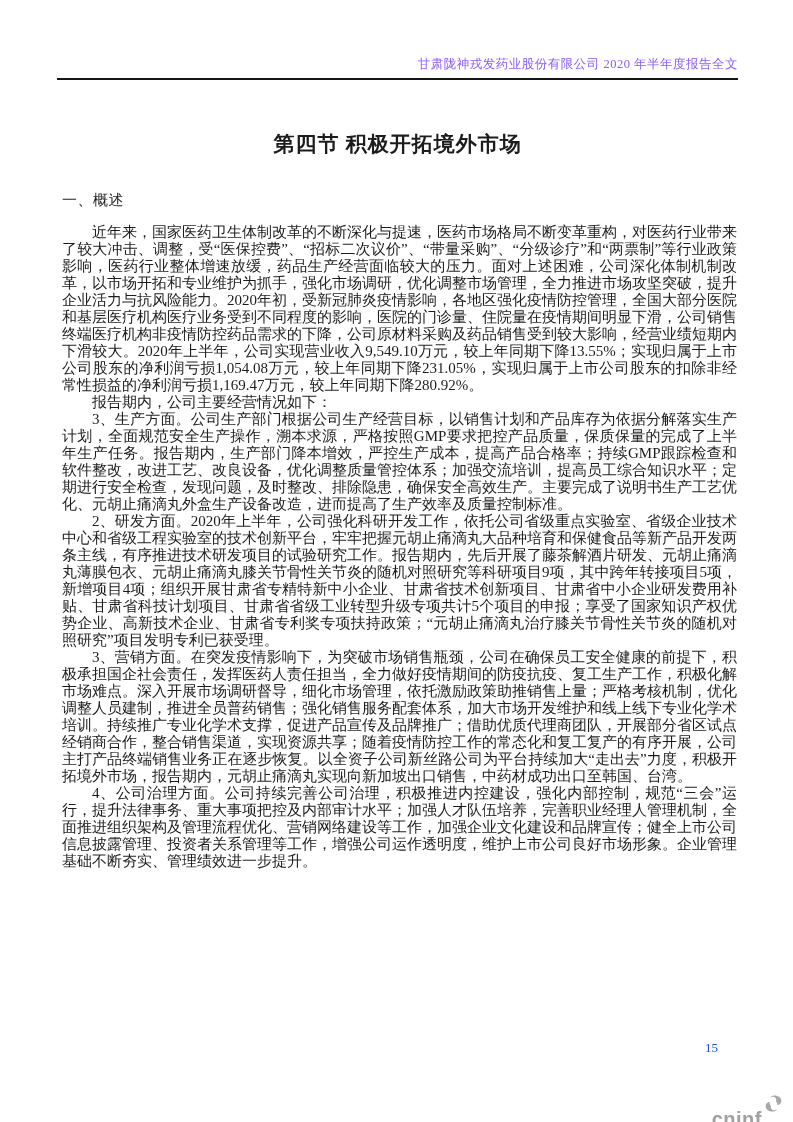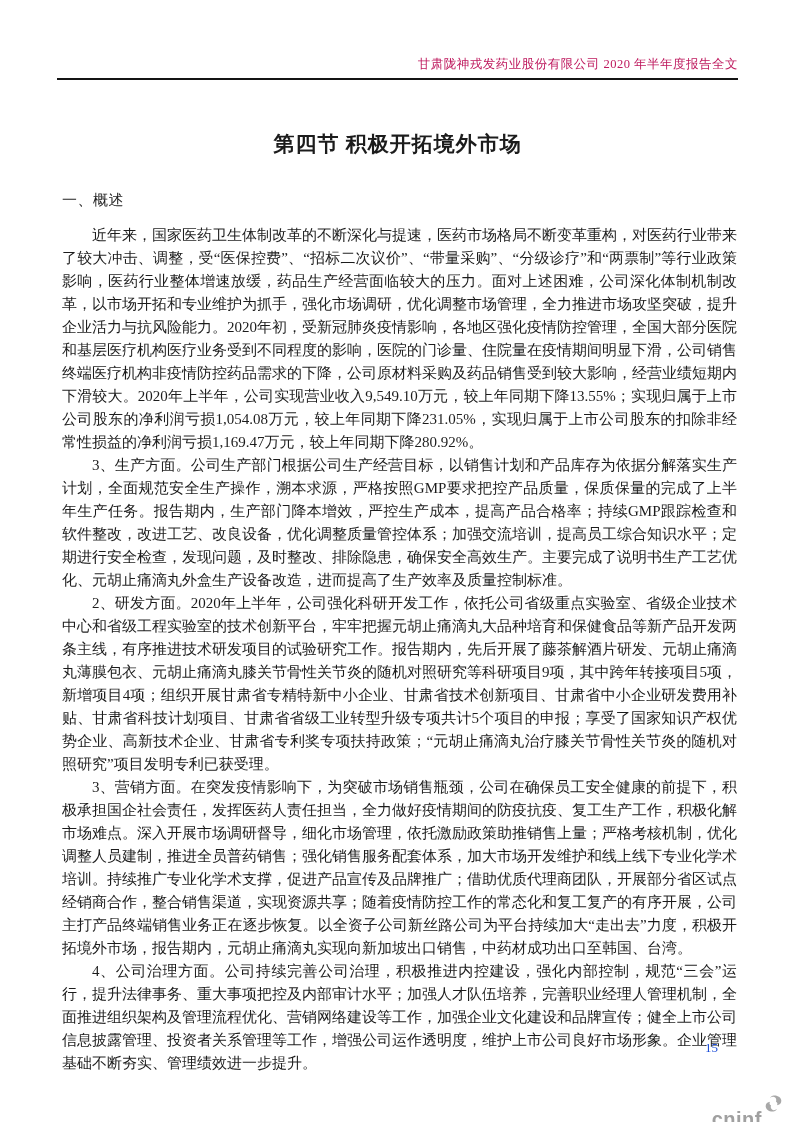--- a/index.html
+++ b/index.html
@@ -17,21 +17,21 @@
   .page-header {
     position: absolute;
     top: 56px;
     left: 57px;
     right: 55px;
     text-align: right;
     font-size: 12.5px;
     letter-spacing: 0.5px;
     padding-bottom: 5px;
     border-bottom: 2px solid #141414;
-    color: #be185d;
+    color: #8b5cf6;
   }
   .doc-title {
     position: absolute;
     top: 130px;
     left: 57px;
     right: 55px;
     text-align: center;
     font-size: 21px;
     font-weight: bold;
     letter-spacing: 1px;
@@ -43,21 +43,21 @@
     font-size: 15px;
     font-weight: normal;
     letter-spacing: 0.5px;
   }
   .body-text {
     position: absolute;
     top: 224px;
     left: 62px;
     right: 56px;
     font-size: 15px;
-    line-height: 23px;
+    line-height: 17px;
     text-align: justify;
     text-justify: inter-ideograph;
   }
   .body-text p {
     text-indent: 2em;
     margin: 0;
   }
   .page-number {
     position: absolute;
     top: 1040px;
@@ -114,20 +114,21 @@
 <div class="sheet">
 
   <div class="page-header">甘肃陇神戎发药业股份有限公司 2020 年半年度报告全文</div>
 
   <h1 class="doc-title">第四节 积极开拓境外市场</h1>
 
   <h2 class="section-heading">一、概述</h2>
 
   <div class="body-text">
     <p>近年来，国家医药卫生体制改革的不断深化与提速，医药市场格局不断变革重构，对医药行业带来了较大冲击、调整，受“医保控费”、“招标二次议价”、“带量采购”、“分级诊疗”和“两票制”等行业政策影响，医药行业整体增速放缓，药品生产经营面临较大的压力。面对上述困难，公司深化体制机制改革，以市场开拓和专业维护为抓手，强化市场调研，优化调整市场管理，全力推进市场攻坚突破，提升企业活力与抗风险能力。2020年初，受新冠肺炎疫情影响，各地区强化疫情防控管理，全国大部分医院和基层医疗机构医疗业务受到不同程度的影响，医院的门诊量、住院量在疫情期间明显下滑，公司销售终端医疗机构非疫情防控药品需求的下降，公司原材料采购及药品销售受到较大影响，经营业绩短期内下滑较大。2020年上半年，公司实现营业收入9,549.10万元，较上年同期下降13.55%；实现归属于上市公司股东的净利润亏损1,054.08万元，较上年同期下降231.05%，实现归属于上市公司股东的扣除非经常性损益的净利润亏损1,169.47万元，较上年同期下降280.92%。</p>
+    <p>报告期内，公司主要经营情况如下：</p>
     <p>3、生产方面。公司生产部门根据公司生产经营目标，以销售计划和产品库存为依据分解落实生产计划，全面规范安全生产操作，溯本求源，严格按照GMP要求把控产品质量，保质保量的完成了上半年生产任务。报告期内，生产部门降本增效，严控生产成本，提高产品合格率；持续GMP跟踪检查和软件整改，改进工艺、改良设备，优化调整质量管控体系；加强交流培训，提高员工综合知识水平；定期进行安全检查，发现问题，及时整改、排除隐患，确保安全高效生产。主要完成了说明书生产工艺优化、元胡止痛滴丸外盒生产设备改造，进而提高了生产效率及质量控制标准。</p>
     <p>2、研发方面。2020年上半年，公司强化科研开发工作，依托公司省级重点实验室、省级企业技术中心和省级工程实验室的技术创新平台，牢牢把握元胡止痛滴丸大品种培育和保健食品等新产品开发两条主线，有序推进技术研发项目的试验研究工作。报告期内，先后开展了藤茶解酒片研发、元胡止痛滴丸薄膜包衣、元胡止痛滴丸膝关节骨性关节炎的随机对照研究等科研项目9项，其中跨年转接项目5项，新增项目4项；组织开展甘肃省专精特新中小企业、甘肃省技术创新项目、甘肃省中小企业研发费用补贴、甘肃省科技计划项目、甘肃省省级工业转型升级专项共计5个项目的申报；享受了国家知识产权优势企业、高新技术企业、甘肃省专利奖专项扶持政策；“元胡止痛滴丸治疗膝关节骨性关节炎的随机对照研究”项目发明专利已获受理。</p>
     <p>3、营销方面。在突发疫情影响下，为突破市场销售瓶颈，公司在确保员工安全健康的前提下，积极承担国企社会责任，发挥医药人责任担当，全力做好疫情期间的防疫抗疫、复工生产工作，积极化解市场难点。深入开展市场调研督导，细化市场管理，依托激励政策助推销售上量；严格考核机制，优化调整人员建制，推进全员普药销售；强化销售服务配套体系，加大市场开发维护和线上线下专业化学术培训。持续推广专业化学术支撑，促进产品宣传及品牌推广；借助优质代理商团队，开展部分省区试点经销商合作，整合销售渠道，实现资源共享；随着疫情防控工作的常态化和复工复产的有序开展，公司主打产品终端销售业务正在逐步恢复。以全资子公司新丝路公司为平台持续加大“走出去”力度，积极开拓境外市场，报告期内，元胡止痛滴丸实现向新加坡出口销售，中药材成功出口至韩国、台湾。</p>
     <p>4、公司治理方面。公司持续完善公司治理，积极推进内控建设，强化内部控制，规范“三会”运行，提升法律事务、重大事项把控及内部审计水平；加强人才队伍培养，完善职业经理人管理机制，全面推进组织架构及管理流程优化、营销网络建设等工作，加强企业文化建设和品牌宣传；健全上市公司信息披露管理、投资者关系管理等工作，增强公司运作透明度，维护上市公司良好市场形象。企业管理基础不断夯实、管理绩效进一步提升。</p>
   </div>
 
   <div class="page-number">15</div>
 
   <div class="footer-logo">
     <div class="brand-row">

